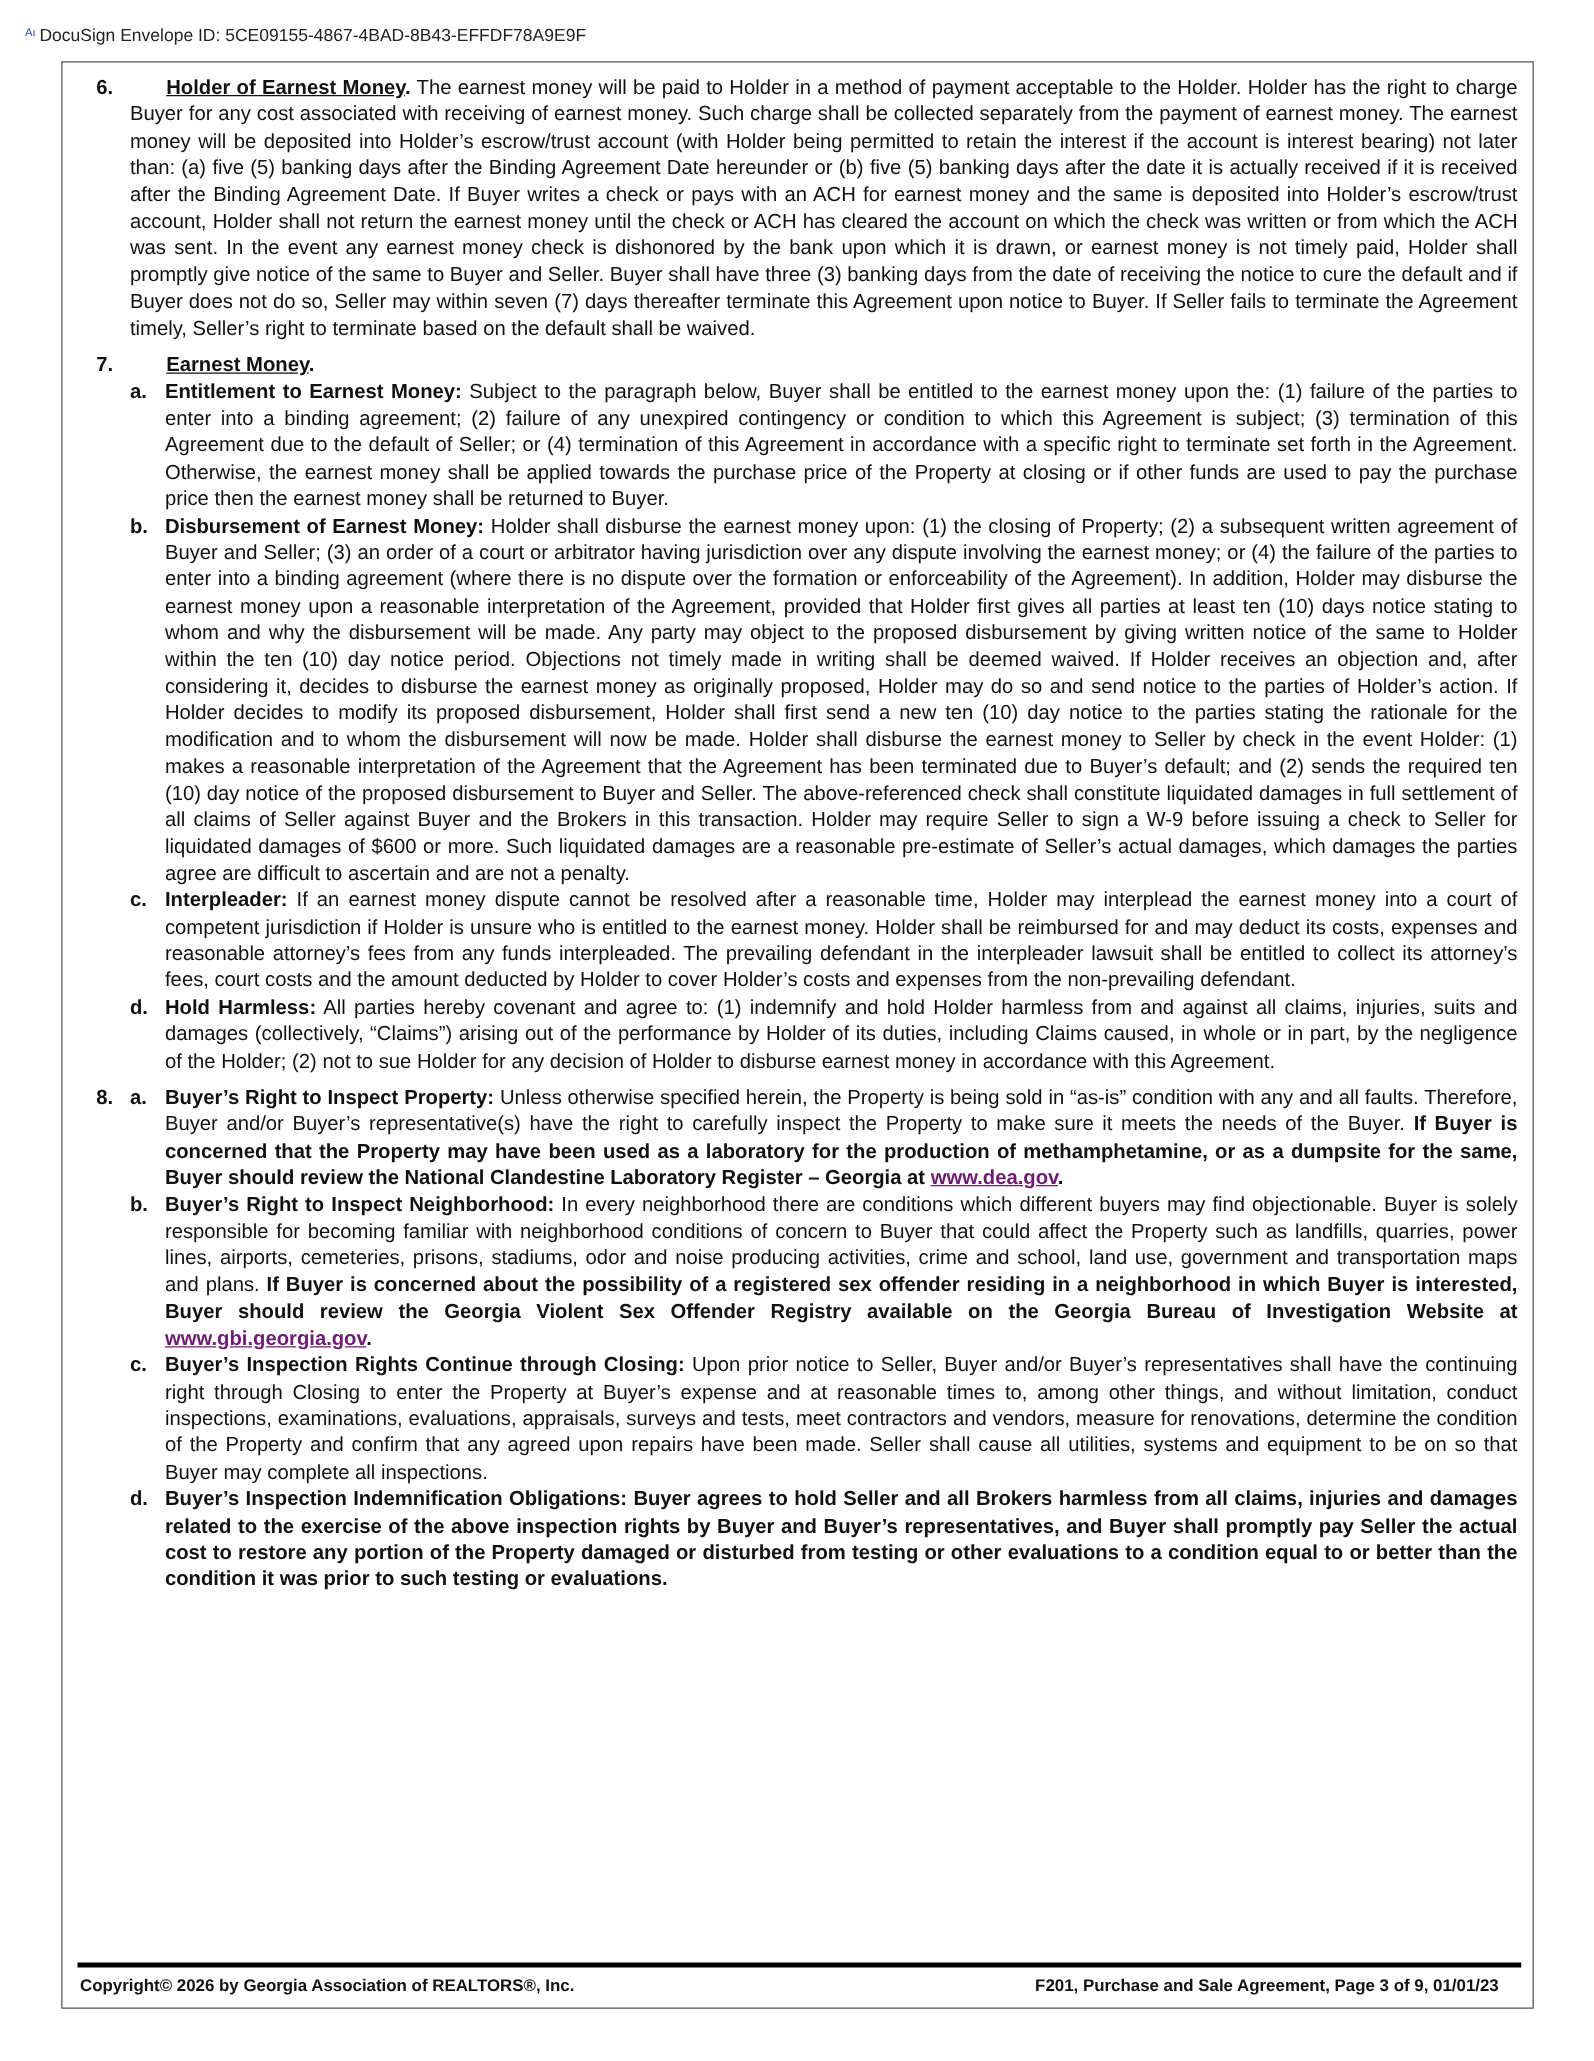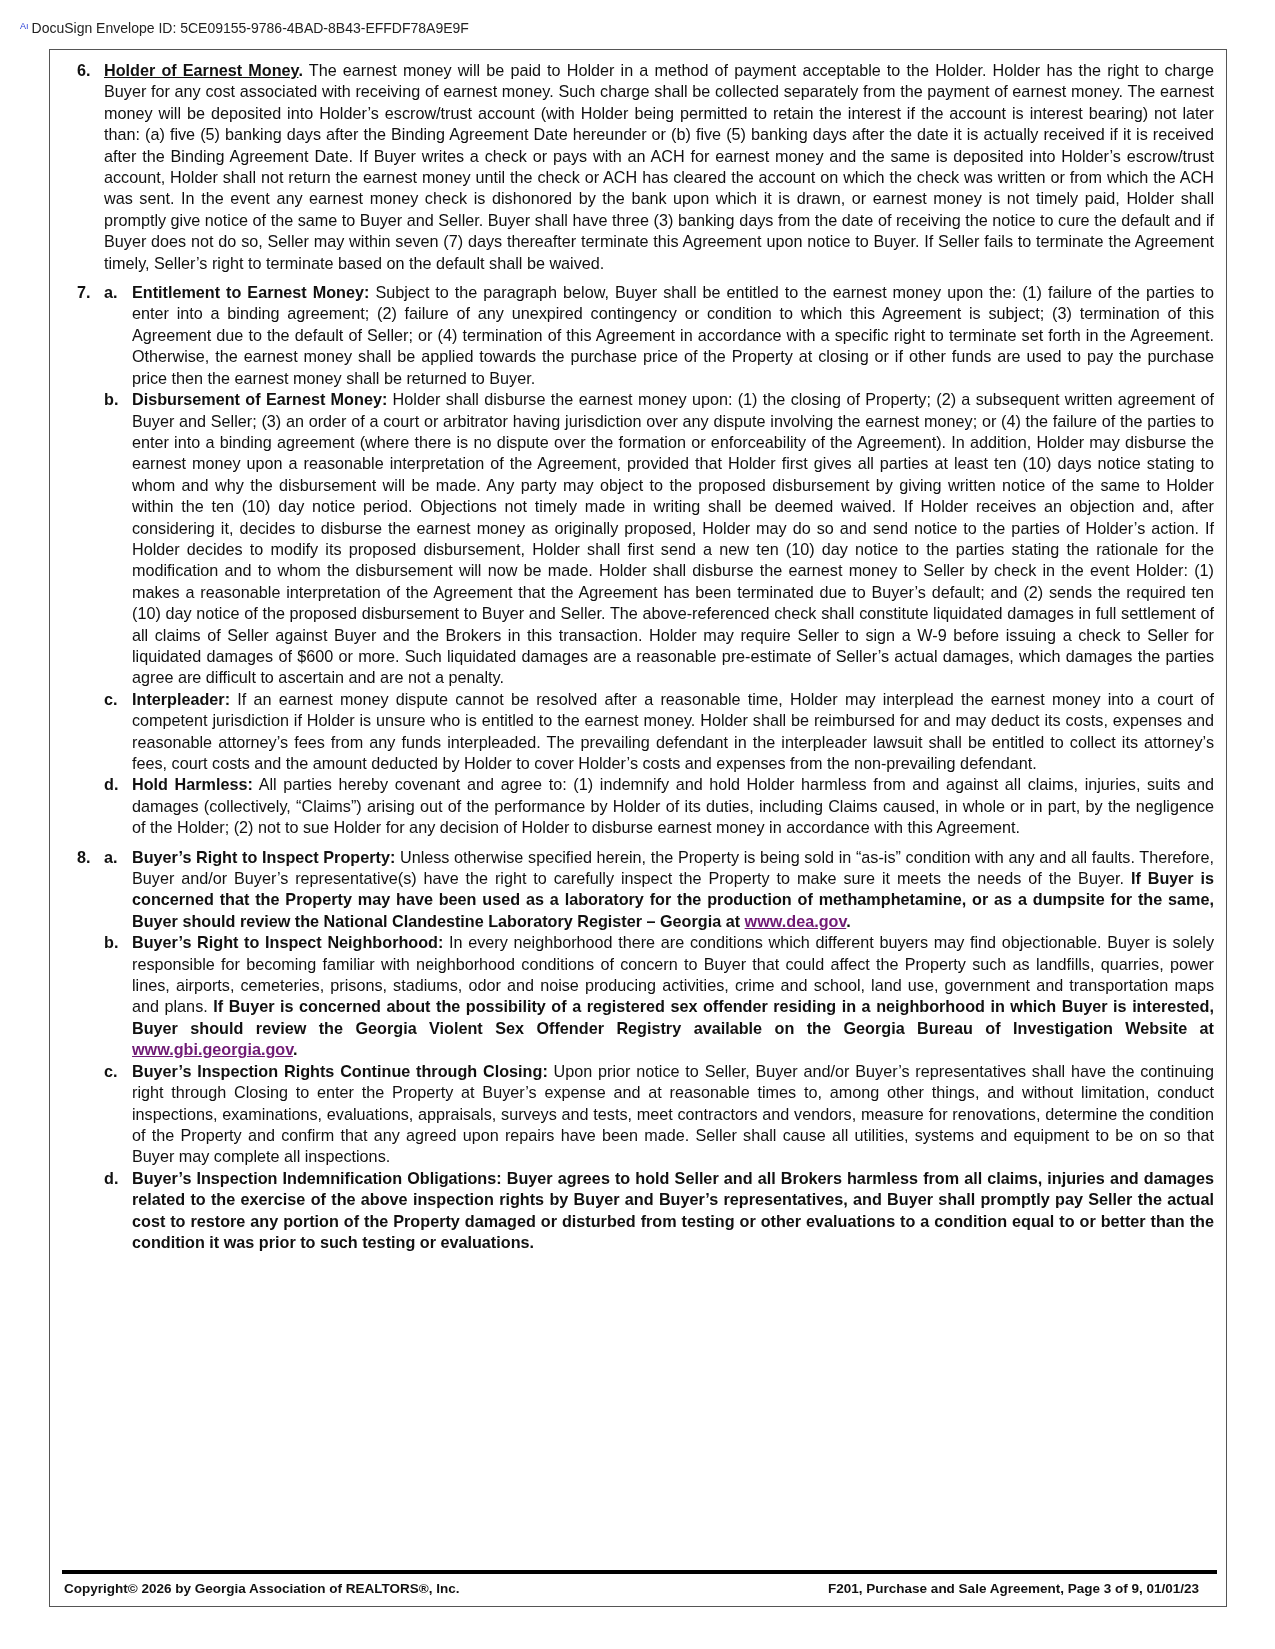--- a/index.html
+++ b/index.html
@@ -15,54 +15,57 @@
   .page-frame {
     position: absolute; left: 49px; top: 49px; width: 1178px; height: 1558px;
     border: 1px solid #555; box-sizing: border-box;
   }
   .content {
     position: absolute; left: 70px; top: 60px; width: 1144px;
     font-size: 16.2px; line-height: 21.4px; text-align: justify;
   }
   .section { position: relative; padding-left: 34px; margin-bottom: 8px; }
   .section .num { position: absolute; left: 7px; top: 0; font-weight: bold; }
-  .section .title { font-weight: bold; text-decoration: underline; }
+  .section .title { font-weight: bold; text-decoration: underline; margin-left: 29px; }
   .sub { position: relative; padding-left: 28px; }
   .sub .letter { position: absolute; left: 0; top: 0; font-weight: bold; }
   .b { font-weight: bold; }
   a.link { color: #701a75; text-decoration: underline; font-weight: bold; }
   .footer-rule {
     position: absolute; left: 62px; top: 1570px; width: 1155px; height: 4px; background: #000;
   }
   .footer-left {
     position: absolute; left: 64px; top: 1581px; font-size: 13.5px; font-weight: bold;
   }
   .footer-right {
     position: absolute; right: 76px; top: 1581px; font-size: 13.5px; font-weight: bold;
   }
 </style>
 </head>
 <body>
 
 <div class="envelope">
   <span class="ds-icon">Aı</span>
-  <span>DocuSign Envelope ID: 5CE09155-9786-4BAD-8B43-EFFDF78A9E9F</span>
+  <span>DocuSign Envelope ID: 5CE09155-4867-4BAD-8B43-EFFDF78A9E9F</span>
 </div>
 
 <div class="page-frame"></div>
 
 <div class="content">
 
   <div class="section">
     <span class="num">6.</span>
     <span class="title">Holder of Earnest Money</span><span class="b">.</span><span> The earnest money will be paid to Holder in a method of payment acceptable to the Holder. Holder has the right to charge Buyer for any cost associated with receiving of earnest money. Such charge shall be collected separately from the payment of earnest money. The earnest money will be deposited into Holder’s escrow/trust account (with Holder being permitted to retain the interest if the account is interest bearing) not later than: (a) five (5) banking days after the Binding Agreement Date hereunder or (b) five (5) banking days after the date it is actually received if it is received after the Binding Agreement Date. If Buyer writes a check or pays with an ACH for earnest money and the same is deposited into Holder’s escrow/trust account, Holder shall not return the earnest money until the check or ACH has cleared the account on which the check was written or from which the ACH was sent. In the event any earnest money check is dishonored by the bank upon which it is drawn, or earnest money is not timely paid, Holder shall promptly give notice of the same to Buyer and Seller. Buyer shall have three (3) banking days from the date of receiving the notice to cure the default and if Buyer does not do so, Seller may within seven (7) days thereafter terminate this Agreement upon notice to Buyer. If Seller fails to terminate the Agreement timely, Seller’s right to terminate based on the default shall be waived.</span>
   </div>
 
   <div class="section">
     <span class="num">7.</span>
+    <div>
+      <span class="title">Earnest Money</span><span class="b">.</span>
+    </div>
     <div class="sub">
       <span class="letter">a.</span>
       <span class="b">Entitlement to Earnest Money:</span><span> Subject to the paragraph below, Buyer shall be entitled to the earnest money upon the: (1) failure of the parties to enter into a binding agreement; (2) failure of any unexpired contingency or condition to which this Agreement is subject; (3) termination of this Agreement due to the default of Seller; or (4) termination of this Agreement in accordance with a specific right to terminate set forth in the Agreement. Otherwise, the earnest money shall be applied towards the purchase price of the Property at closing or if other funds are used to pay the purchase price then the earnest money shall be returned to Buyer.</span>
     </div>
     <div class="sub">
       <span class="letter">b.</span>
       <span class="b">Disbursement of Earnest Money:</span><span> Holder shall disburse the earnest money upon: (1) the closing of Property; (2) a subsequent written agreement of Buyer and Seller; (3) an order of a court or arbitrator having jurisdiction over any dispute involving the earnest money; or (4) the failure of the parties to enter into a binding agreement (where there is no dispute over the formation or enforceability of the Agreement). In addition, Holder may disburse the earnest money upon a reasonable interpretation of the Agreement, provided that Holder first gives all parties at least ten (10) days notice stating to whom and why the disbursement will be made. Any party may object to the proposed disbursement by giving written notice of the same to Holder within the ten (10) day notice period. Objections not timely made in writing shall be deemed waived. If Holder receives an objection and, after considering it, decides to disburse the earnest money as originally proposed, Holder may do so and send notice to the parties of Holder’s action. If Holder decides to modify its proposed disbursement, Holder shall first send a new ten (10) day notice to the parties stating the rationale for the modification and to whom the disbursement will now be made. Holder shall disburse the earnest money to Seller by check in the event Holder: (1) makes a reasonable interpretation of the Agreement that the Agreement has been terminated due to Buyer’s default; and (2) sends the required ten (10) day notice of the proposed disbursement to Buyer and Seller. The above-referenced check shall constitute liquidated damages in full settlement of all claims of Seller against Buyer and the Brokers in this transaction. Holder may require Seller to sign a W-9 before issuing a check to Seller for liquidated damages of $600 or more. Such liquidated damages are a reasonable pre-estimate of Seller’s actual damages, which damages the parties agree are difficult to ascertain and are not a penalty.</span>
     </div>
     <div class="sub">
       <span class="letter">c.</span>

